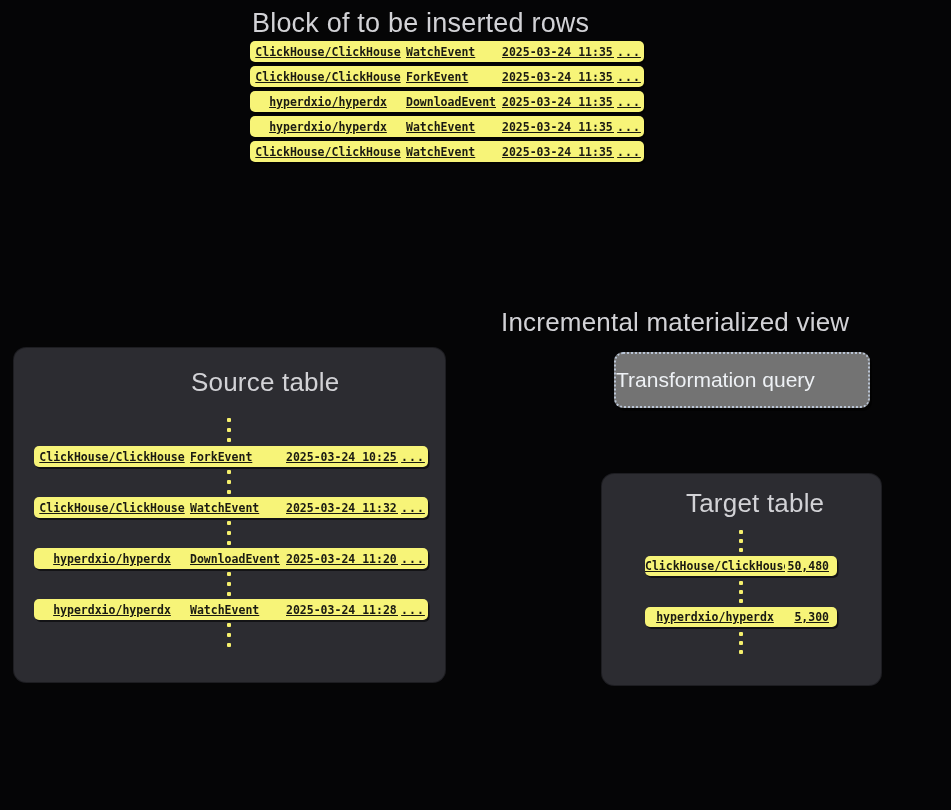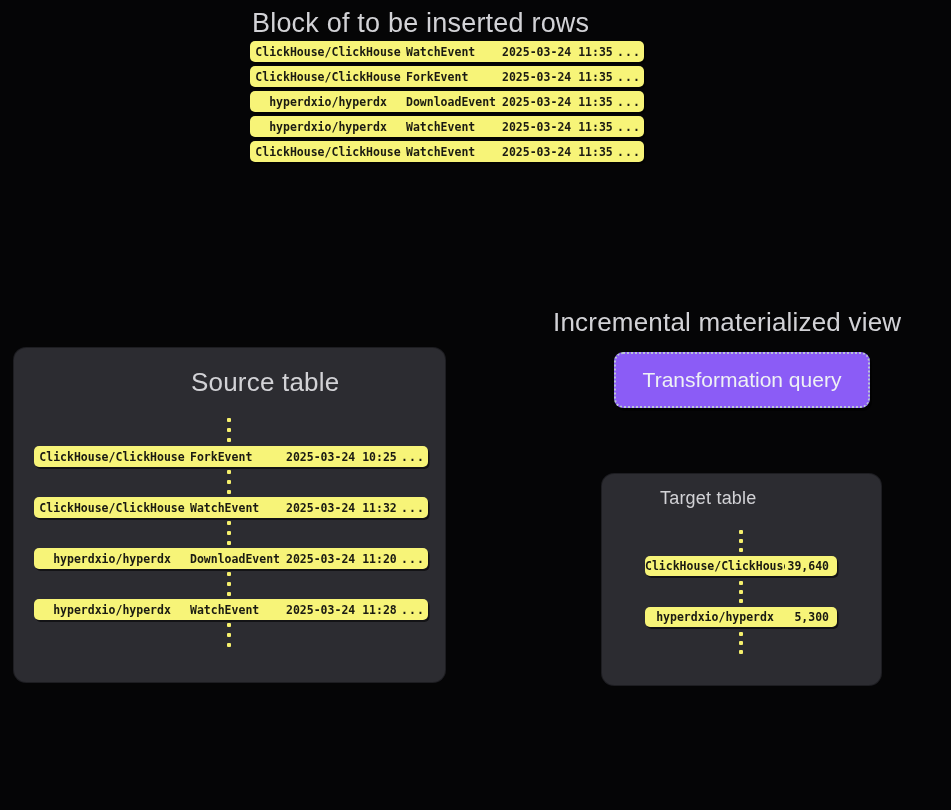--- a/index.html
+++ b/index.html
@@ -48,20 +48,21 @@
     font-family: "DejaVu Sans Mono", "Liberation Mono", monospace;
     font-weight: 700;
     display: flex;
     align-items: center;
     box-shadow: 1.5px 2px 0 rgba(0,0,0,0.55);
     box-sizing: border-box;
   }
   .row .cell {
     white-space: pre;
     overflow: hidden;
+    text-decoration: underline;
   }
   .c-repo    { text-align: center; }
   .c-event   { text-align: left; }
   .c-ts      { text-align: center; }
   .c-more    { text-align: center; letter-spacing: 1px; }
   .c-count   { text-align: right; }
 
   
   .vdots {
     position: absolute;
@@ -74,36 +75,36 @@
     display: block;
     width: 4px;
     height: 4px;
     border-radius: 1px;
     background: #f5ef6c;
   }
 
   
   .query-box {
     position: absolute;
-    background: #8b5cf6;
+    background: #737373;
     border: 2px dotted #b9c4d4;
     border-radius: 9px;
     display: flex;
     align-items: center;
-    justify-content: center;
+    justify-content: flex-start;
     color: #eef1f5;
     box-sizing: border-box;
     box-shadow: 2px 3px 0 rgba(0,0,0,0.6);
   }
 
   
   #block-title   { left: 252px; top: 8px;  font-size: 27px; }
   #src-title     { left: 143px; top: 367px; font-size: 26px; margin-left: 48px; }
-  #tgt-title     { left: 660px; top: 488px; font-size: 18px; }
-  #imv-title     { left: 553px; top: 307px; font-size: 26px; }
+  #tgt-title     { left: 686px; top: 488px; font-size: 26px; }
+  #imv-title     { left: 501px; top: 307px; font-size: 26px; }
 
   #source-panel  { left: 14px;  top: 348px; width: 431px; height: 334px; }
   #target-panel  { left: 602px; top: 474px; width: 279px; height: 211px; }
 
   #query-box     { left: 614px; top: 352px; width: 256px; height: 56px; font-size: 21px; }
 
   
   .block-row { left: 250px; width: 394px; height: 21px; font-size: 11.5px; }
   .block-row .c-repo  { width: 156px; }
   .block-row .c-event { width: 96px; }
@@ -233,21 +234,21 @@
   <div class="heading" id="tgt-title">Target table</div>
 
   <div class="vdots" style="left:739px; top:530px; width:4px; height:22px;">
     <i></i>
       <i></i>
       <i></i>
   </div>
 
   <div class="row tgt-row" style="top:556px;">
     <span class="cell c-repo">ClickHouse/ClickHouse</span>
-    <span class="cell c-count">39,640</span>
+    <span class="cell c-count">50,480</span>
   </div>
 
   <div class="vdots" style="left:739px; top:581px; width:4px; height:22px;">
     <i></i>
       <i></i>
       <i></i>
   </div>
 
   <div class="row tgt-row" style="top:607px;">
     <span class="cell c-repo">hyperdxio/hyperdx</span>

